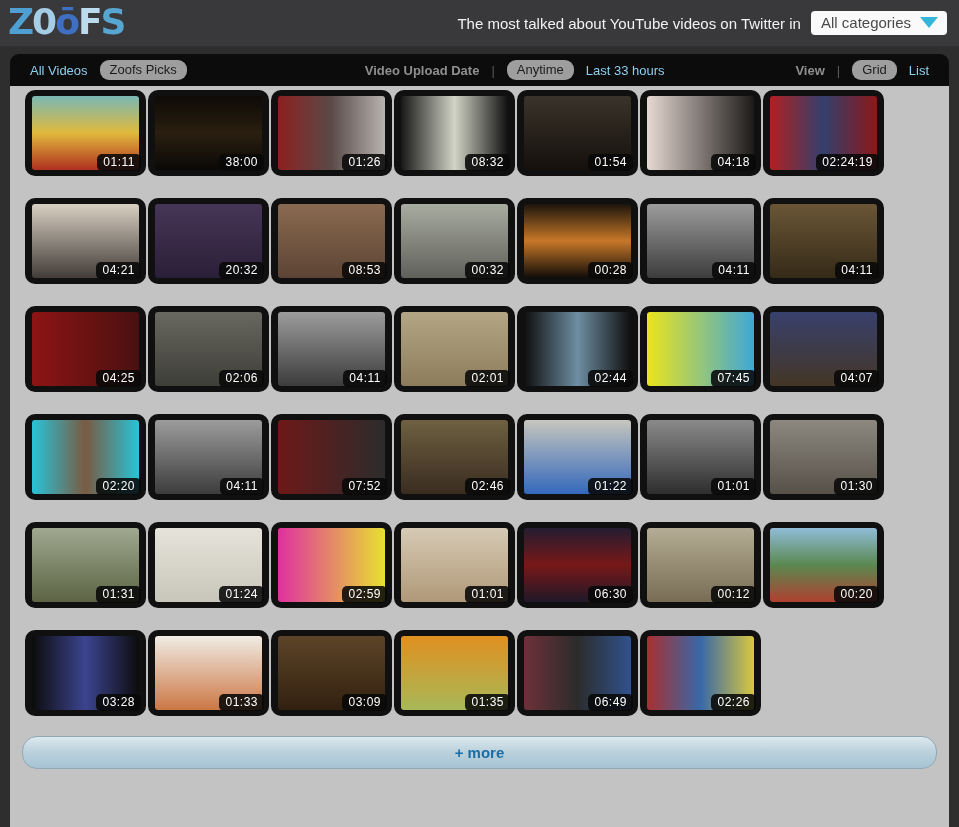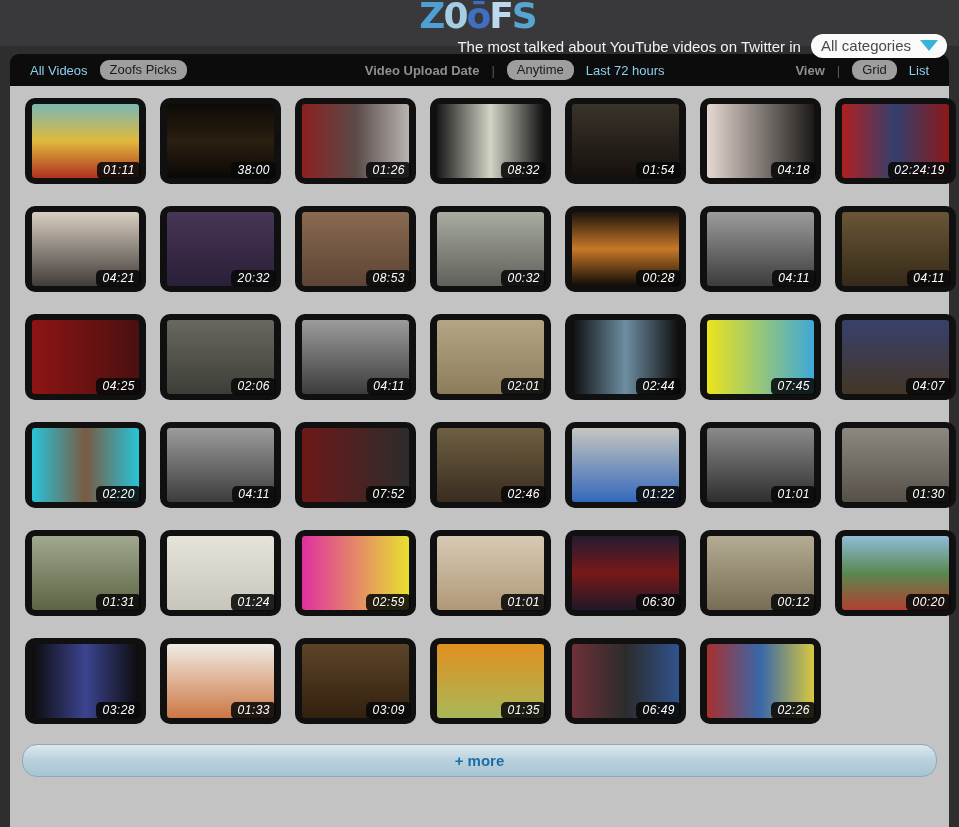--- a/index.html
+++ b/index.html
@@ -10,21 +10,20 @@
     overflow: hidden;
   }
 
   
   .header {
     height: 46px;
     background: var(--header-bg, #39393b);
     display: flex;
     align-items: center;
     padding: 0 12px 0 8px;
-    flex-direction: column;
   }
   .logo {
     font-family: "DejaVu Sans", sans-serif;
     font-weight: 800;
     font-size: 36px;
     letter-spacing: -2px;
     line-height: 1;
     cursor: pointer;
     margin-top: -2px;
   }
@@ -33,21 +32,21 @@
     display: flex;
     align-items: center;
     gap: 10px;
   }
   .tagline {
     color: #f2f2f2;
     font-size: 15px;
   }
   .dropdown {
     background: #fafafa;
-    border-radius: 12px;
+    border-radius: 4px;
     padding: 3px 9px 4px 10px;
     display: flex;
     align-items: center;
     gap: 9px;
     cursor: pointer;
   }
   .dropdown-label { color: #4a4a4a; font-size: 15px; }
   .dropdown-arrow {
     width: 0; height: 0;
     border-left: 9px solid transparent;
@@ -83,23 +82,22 @@
 
   .content {
     background: var(--content-bg, #c3c3c3);
     height: 742px;
   }
 
   
   .grid {
     display: grid;
     grid-template-columns: repeat(7, 121px);
-    gap: 22px 14px;
-    padding: 12px 0 0 15px;
-    font-style: italic;
+    gap: 22px 2px;
+    padding: 4px 0 0 15px;
   }
   .thumb {
     width: 121px;
     height: 86px;
     background: #101010;
     border-radius: 10px;
     padding: 6px 7px;
     position: relative;
     cursor: pointer;
   }
@@ -154,21 +152,21 @@
 <div class="card">
   <div class="navbar">
     <div class="nav-group">
       <span class="nav-link">All Videos</span>
       <span class="pill">Zoofs Picks</span>
     </div>
     <div class="nav-group nav-center">
       <span class="nav-muted">Video Upload Date</span>
       <span class="nav-divider">|</span>
       <span class="pill">Anytime</span>
-      <span class="nav-link">Last 72 hours</span>
+      <span class="nav-link">Last 33 hours</span>
     </div>
     <div class="nav-group nav-right">
       <span class="nav-muted">View</span>
       <span class="nav-divider">|</span>
       <span class="pill">Grid</span>
       <span class="nav-link">List</span>
     </div>
   </div>
 
   <div class="content">

